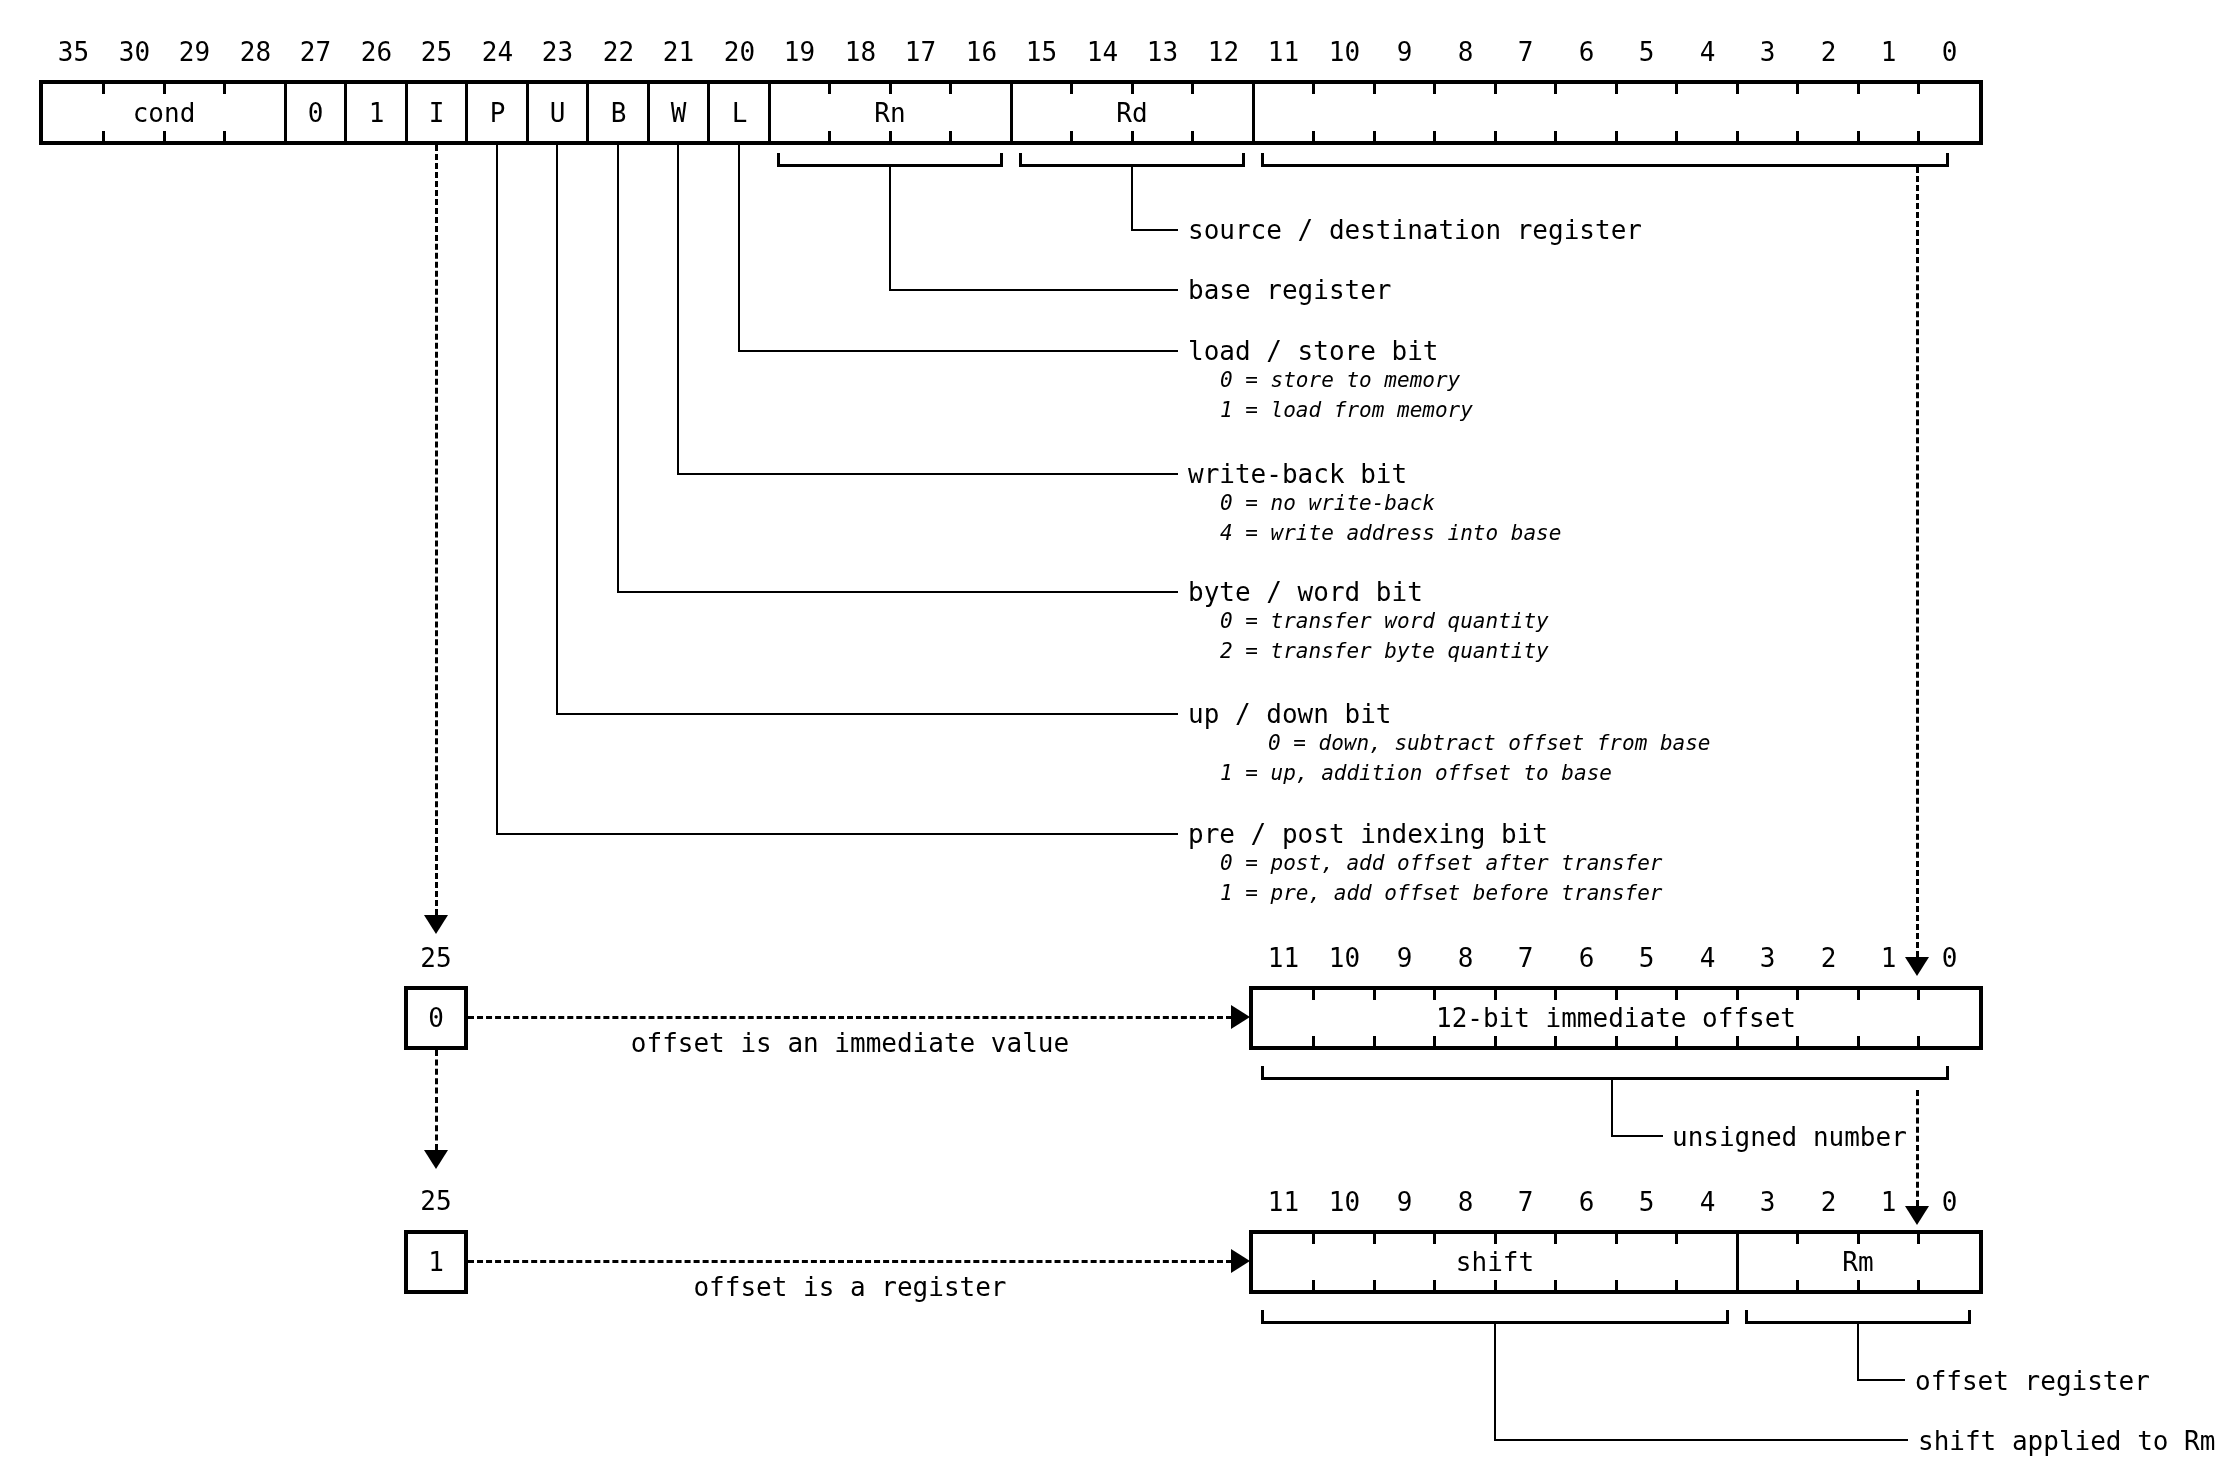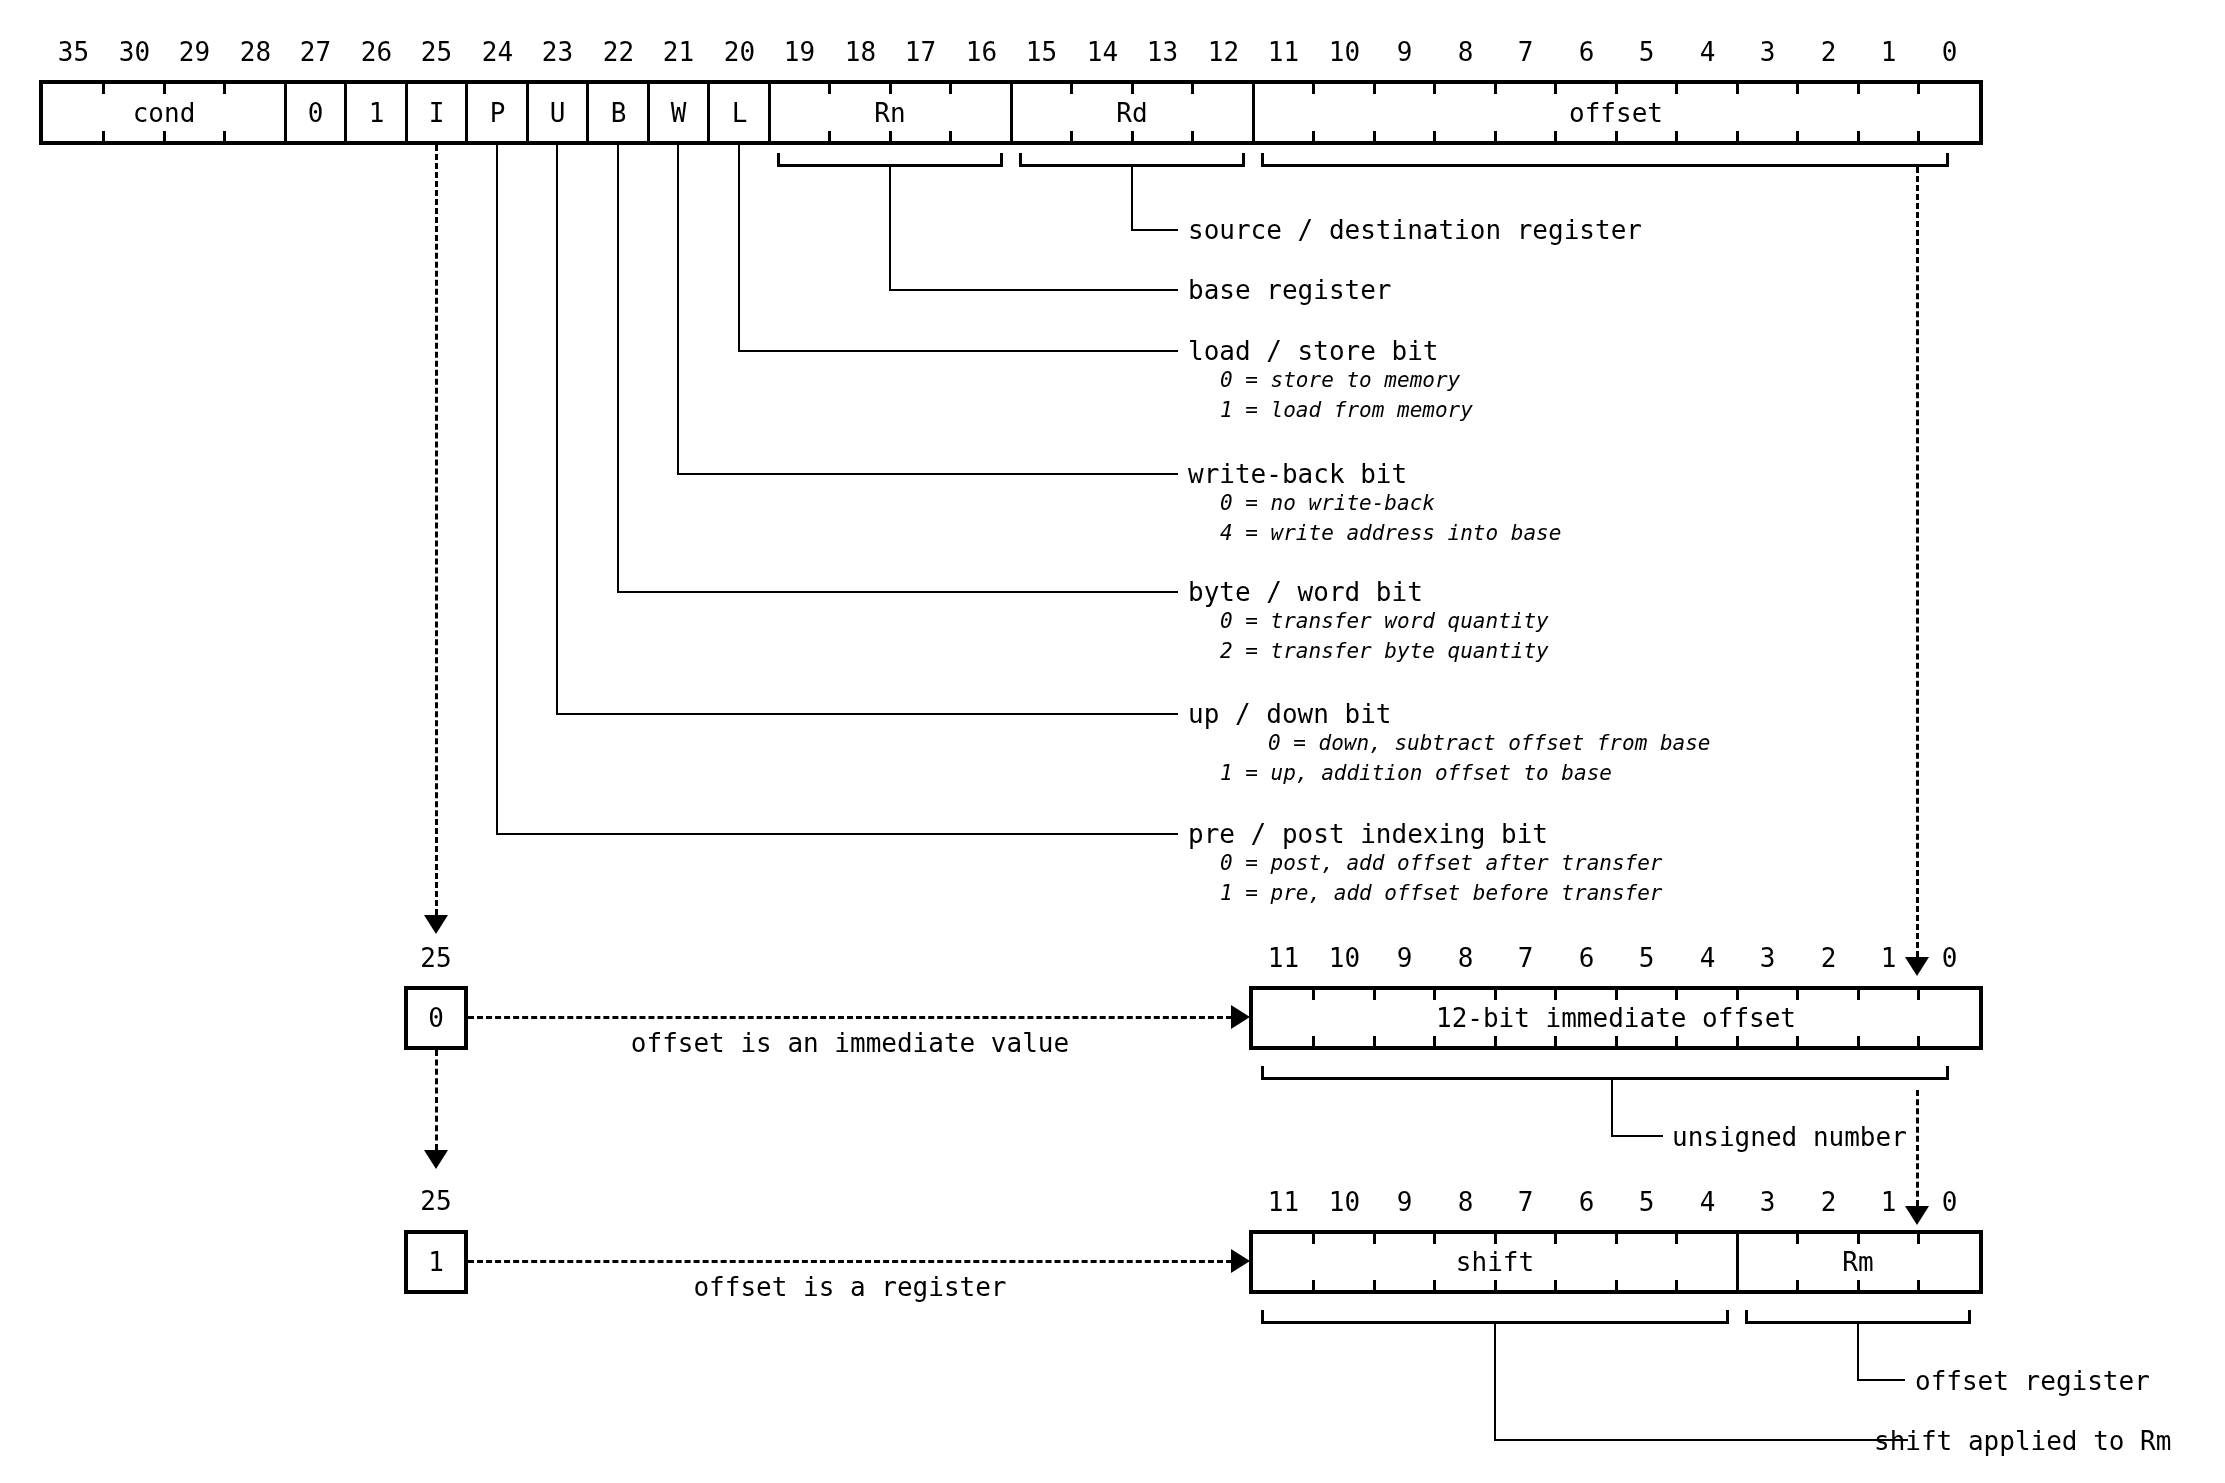--- a/index.html
+++ b/index.html
@@ -98,21 +98,20 @@
     <div class="tick" style="left: 949px; top: 84px;"></div>
     <div class="tick" style="left: 949px; top: 131px;"></div>
     <div class="fieldlabel" style="left: 1011px; top: 98px; width: 242px;">Rd</div>
     <div class="fdiv" style="left: 1010px; top: 84px; height: 57px;"></div>
     <div class="tick" style="left: 1070px; top: 84px;"></div>
     <div class="tick" style="left: 1070px; top: 131px;"></div>
     <div class="tick" style="left: 1131px; top: 84px;"></div>
     <div class="tick" style="left: 1131px; top: 131px;"></div>
     <div class="tick" style="left: 1191px; top: 84px;"></div>
     <div class="tick" style="left: 1191px; top: 131px;"></div>
-    <div class="fieldlabel" style="left: 1253px; top: 98px; width: 726px;">offset</div>
     <div class="fdiv" style="left: 1252px; top: 84px; height: 57px;"></div>
     <div class="tick" style="left: 1312px; top: 84px;"></div>
     <div class="tick" style="left: 1312px; top: 131px;"></div>
     <div class="tick" style="left: 1373px; top: 84px;"></div>
     <div class="tick" style="left: 1373px; top: 131px;"></div>
     <div class="tick" style="left: 1433px; top: 84px;"></div>
     <div class="tick" style="left: 1433px; top: 131px;"></div>
     <div class="tick" style="left: 1494px; top: 84px;"></div>
     <div class="tick" style="left: 1494px; top: 131px;"></div>
     <div class="tick" style="left: 1554px; top: 84px;"></div>
@@ -257,14 +256,14 @@
     <div class="tick" style="left: 1917px; top: 1280px;"></div>
     <div class="dashv" style="left: 1916px; top: 1090px; height: 116px;"></div>
     <div class="arrow-down" style="left: 1905px; top: 1206px;"></div>
     <div class="bracket" style="left: 1261px; top: 1310px; width: 468px; height: 14px;"></div>
     <div class="bracket" style="left: 1745px; top: 1310px; width: 226px; height: 14px;"></div>
     <div class="vline" style="left: 1857px; top: 1324px; height: 57px;"></div>
     <div class="hline" style="left: 1857px; top: 1379px; width: 48px;"></div>
     <div class="label" style="left: 1915px; top: 1366px;">offset register</div>
     <div class="vline" style="left: 1494px; top: 1324px; height: 117px;"></div>
     <div class="hline" style="left: 1494px; top: 1439px; width: 414px;"></div>
-    <div class="label" style="left: 1874px; top: 1426px;">shift applied to Rm</div>
+    <div class="label" style="left: 1918px; top: 1426px;">shift applied to Rm</div>
   </div>
 
 </body></html>

